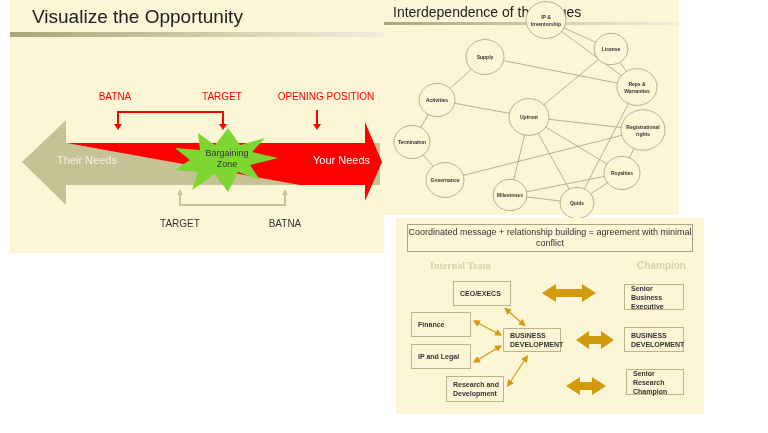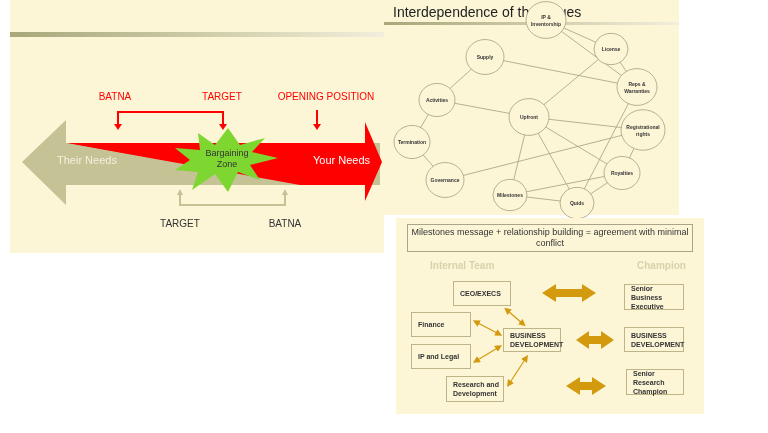--- a/index.html
+++ b/index.html
@@ -15,20 +15,21 @@
   svg { position: absolute; left: 0; top: 0; overflow: visible; }
   svg text { font-family: "Liberation Sans", sans-serif; }
   .box { position: absolute; border: 1px solid #bdb48a; background: #fcf6d7; font-size: 7px; font-weight: bold; color: #333; display: flex; align-items: center; padding-left: 6px; box-sizing: border-box; line-height: 9px; }
   #header-box { position: absolute; left: 11px; top: 6px; width: 286px; height: 28px; border: 1px solid #aaa48a; box-sizing: border-box; font-size: 9px; color: #333; text-align: center; line-height: 11px; padding-top: 2px; }
   .team-label { position: absolute; font-size: 10px; font-weight: bold; color: #d8d2ac; }
 </style>
 </head>
 <body>
 
 <div class="slide" id="slide1">
+  <div class="title" id="s1-title">Visualize the Opportunity</div>
   <div class="rule" style="left:0;top:32px;width:374px;"></div>
   <svg width="374" height="253">
 
     <polygon points="56,120 56,143 370,143 370,185 56,185 56,205 12,162" fill="#c5c296"></polygon>
 
     <polygon points="56,143 355,143 355,122 372,162 355,201 355,185 290,185" fill="#ff0000"></polygon>
     <polygon points="56,143 280,185 56,185" fill="#c5c296"></polygon>
 
     <polygon fill="#7ed631" points="218,128 230,145 255,138 242,152 268,158 240,165 250,180 228,172 218,192 205,174 182,190 188,172 165,170 180,160 165,148 190,150 188,133 205,145"></polygon>
 
@@ -124,22 +125,22 @@
         <text x="126" y="197" font-size="5" font-weight="bold" fill="#333" text-anchor="middle">Milestones</text>
       </g>
       <g>
         <ellipse cx="193" cy="203" rx="17" ry="15.64" fill="#fcf6d7" stroke="#a59f82" stroke-width="0.8"></ellipse>
         <text x="193" y="205" font-size="5" font-weight="bold" fill="#333" text-anchor="middle">Quids</text>
       </g>
     </svg>
 </div>
 
 <div class="slide" id="slide3">
-  <div id="header-box">Milestones message + relationship building = agreement with minimal conflict</div>
-  <div class="team-label" style="left:34px;top:42px;">Internal Team</div>
+  <div id="header-box">Coordinated message + relationship building = agreement with minimal conflict</div>
+  <div class="team-label" style="left:34px;top:42px;font-family:Liberation Serif, serif;">Internal Team</div>
   <div class="team-label" style="left:241px;top:42px;">Champion</div>
 
   <div class="box" style="left:57px;top:63px;width:58px;height:25px;">CEO/EXECS</div>
   <div class="box" style="left:15px;top:94px;width:60px;height:25px;">Finance</div>
   <div class="box" style="left:15px;top:126px;width:60px;height:25px;">IP and Legal</div>
   <div class="box" style="left:50px;top:158px;width:58px;height:26px;">Research and Development</div>
   <div class="box" style="left:107px;top:110px;width:58px;height:24px;">BUSINESS DEVELOPMENT</div>
 
   <div class="box" style="left:228px;top:66px;width:60px;height:26px;">Senior Business Executive</div>
   <div class="box" style="left:228px;top:109px;width:60px;height:25px;">BUSINESS DEVELOPMENT</div>

